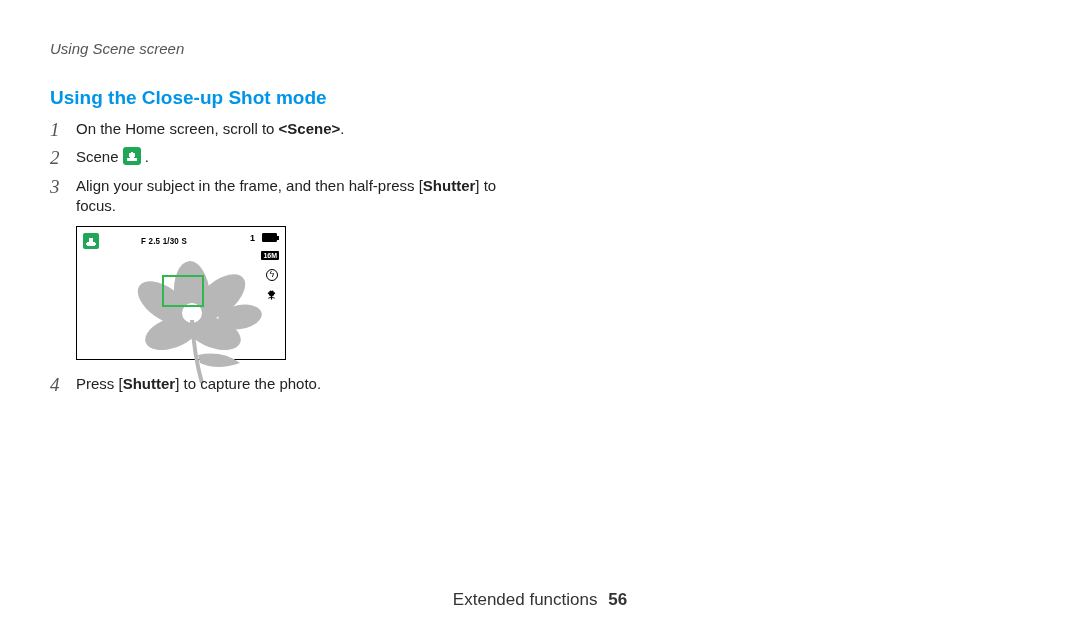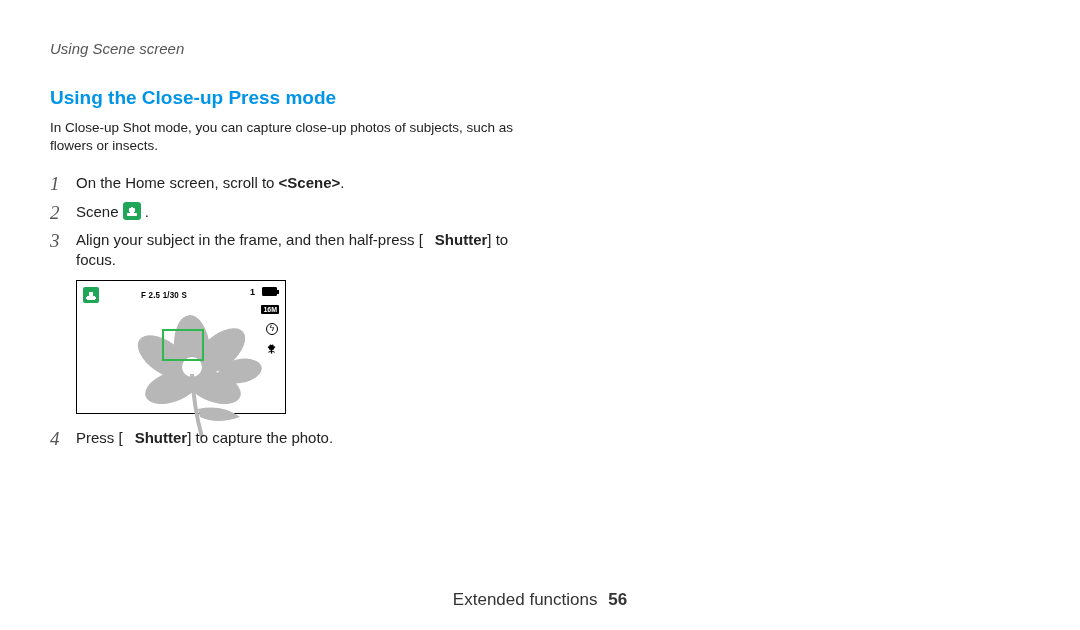--- a/index.html
+++ b/index.html
@@ -49,21 +49,21 @@
   ol.steps > li .num {
     position: absolute;
     left: 0;
     top: -2px;
     font-style: italic;
     font-family: Georgia, "Times New Roman", serif;
     font-size: 19px;
     color: #555;
   }
   .scene-tag { font-weight: 700; }
-  .shutter-tag { font-weight: 700; margin-left: 12px; }
+  .shutter-tag { font-weight: 700; }
   .macro-chip {
     display: inline-block;
     width: 18px; height: 18px;
     border-radius: 3px;
     background: #1fa757;
     vertical-align: -3px;
     position: relative;
   }
   .macro-chip::before {
     content: "";
@@ -191,23 +191,22 @@
     color: #333;
   }
   .footer .pnum { font-weight: 700; margin-left: 6px; }
 </style>
 </head>
 <body>
 
 <div class="page">
   <div class="running-head">Using Scene screen</div>
 
-  <h2 class="section-heading">Using the Close-up Press mode</h2>
-
-  <p class="intro">In Close-up Shot mode, you can capture close-up photos of subjects, such as flowers or insects.</p>
+  <h2 class="section-heading">Using the Close-up Shot mode</h2>
+
 
   <ol class="steps">
 
     <li>
       <span class="num">1</span>
       <span>On the Home screen, scroll to </span><span class="scene-tag">&lt;Scene&gt;</span><span>.</span>
     </li>
 
     <li>
       <span class="num">2</span>

